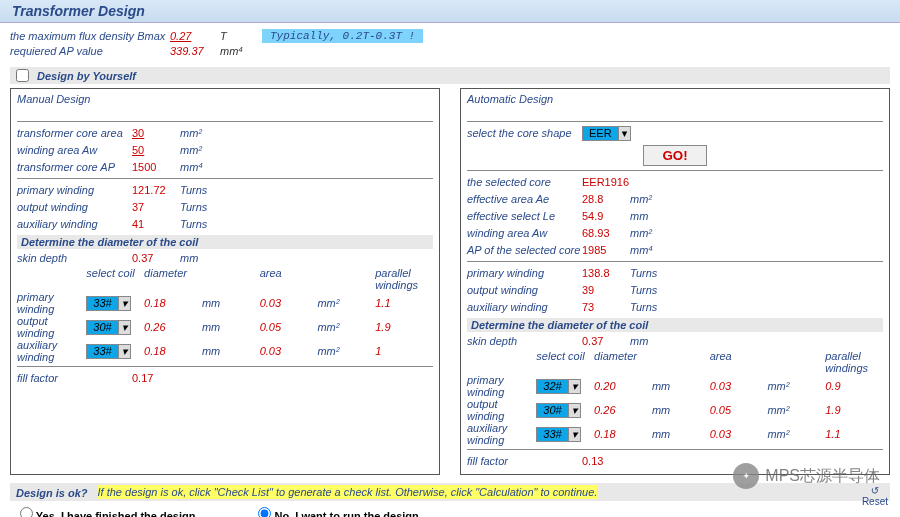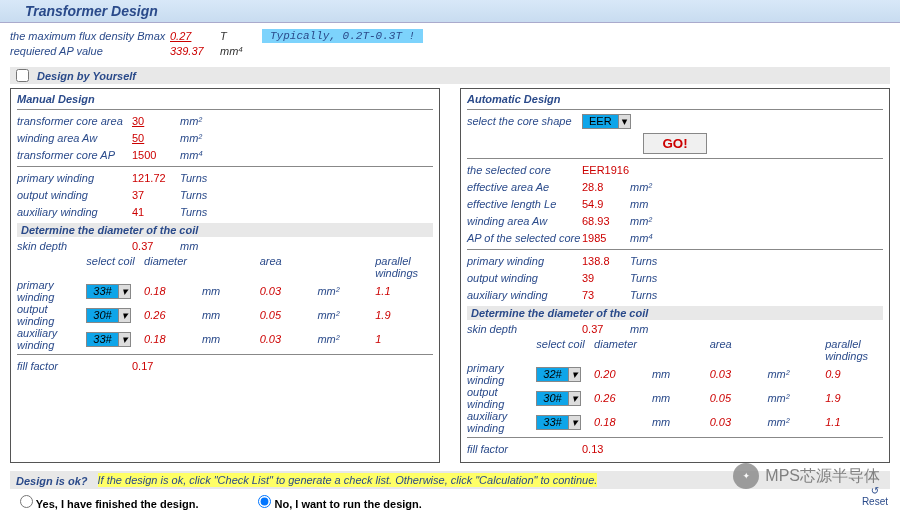--- a/index.html
+++ b/index.html
@@ -1,28 +1,28 @@
 <!DOCTYPE html>
 <html><head>
 <meta charset="utf-8">
 <style>
 * { box-sizing: border-box; margin: 0; padding: 0; }
 body { font-family: Arial, sans-serif; font-size: 11px; background: #fff; width: 900px; height: 517px; overflow: hidden; position: relative; }
-.banner { background: linear-gradient(#d8e8f8,#c8dcf0); padding: 3px 25px; font-size: 14px; font-weight: bold; font-style: italic; color: #2a4a8a; border-bottom: 1px solid #aac; }
+.banner { background: linear-gradient(#d8e8f8,#c8dcf0); padding: 3px 12px; font-size: 14px; font-weight: bold; font-style: italic; color: #2a4a8a; border-bottom: 1px solid #aac; }
 .top-params { padding: 6px 10px 4px; }
 .tp-row { display: flex; align-items: center; margin-bottom: 2px; font-style: italic; color: #2a4a8a; }
 .tp-label { width: 160px; }
 .tp-val { width: 50px; color: #c00; text-decoration: underline; }
 .tp-unit { width: 42px; color: #333; }
 .tp-hint { background: #7dd3fc; padding: 1px 8px; color: #2a4a8a; font-family: Liberation Mono, monospace; }
 .section-bar { margin: 4px 10px 4px; background: #e8e8e8; padding: 2px 6px; font-style: italic; color: #2a4a8a; font-weight: bold; display: flex; align-items: center; gap: 4px; }
 .section-bar input[type=checkbox] { margin-right: 4px; }
 .cols { display: flex; gap: 20px; padding: 0 10px; }
 .panel { border: 1px solid #555; padding: 4px 6px; flex: 1; }
-.panel-title { color: #2a4a8a; font-weight: bold; font-style: italic; margin-bottom: 4px; }
+.panel-title { color: #2a4a8a; font-weight: normal; font-style: italic; margin-bottom: 16px; }
 .prow { display: flex; align-items: center; margin-bottom: 1px; min-height: 16px; }
 .plabel { width: 115px; color: #2a4a8a; font-style: italic; }
 .pval { width: 48px; color: #c00; }
 .pval-u { text-decoration: underline; }
 .punit { width: 35px; color: #2a4a8a; font-style: italic; }
 .sub-hdr { background: #e8e8e8; color: #2a4a8a; font-style: italic; font-weight: bold; padding: 1px 4px; margin: 3px 0 1px; }
 .coil-hdr { display: flex; font-style: italic; color: #2a4a8a; }
 .coil-hdr > div, .coil-row > div { flex: 1; text-align: left; }
 .coil-hdr > div:first-child, .coil-row > div:first-child { flex: 1.2; }
 .coil-row { display: flex; align-items: center; font-style: italic; }
@@ -176,21 +176,21 @@
     <div class="prow">
         <div class="plabel">the selected core</div>
         <div class="pval" style="width:70px">EER1916</div>
       </div>
     <div class="prow">
         <div class="plabel">effective area Ae</div>
         <div class="pval">28.8</div>
         <div class="punit">mm²</div>
       </div>
     <div class="prow">
-        <div class="plabel">effective length Le</div>
+        <div class="plabel">effective select Le</div>
         <div class="pval">54.9</div>
         <div class="punit">mm</div>
       </div>
     <div class="prow">
         <div class="plabel">winding area Aw</div>
         <div class="pval">68.93</div>
         <div class="punit">mm²</div>
       </div>
     <div class="prow">
         <div class="plabel">AP of the selected core</div>

